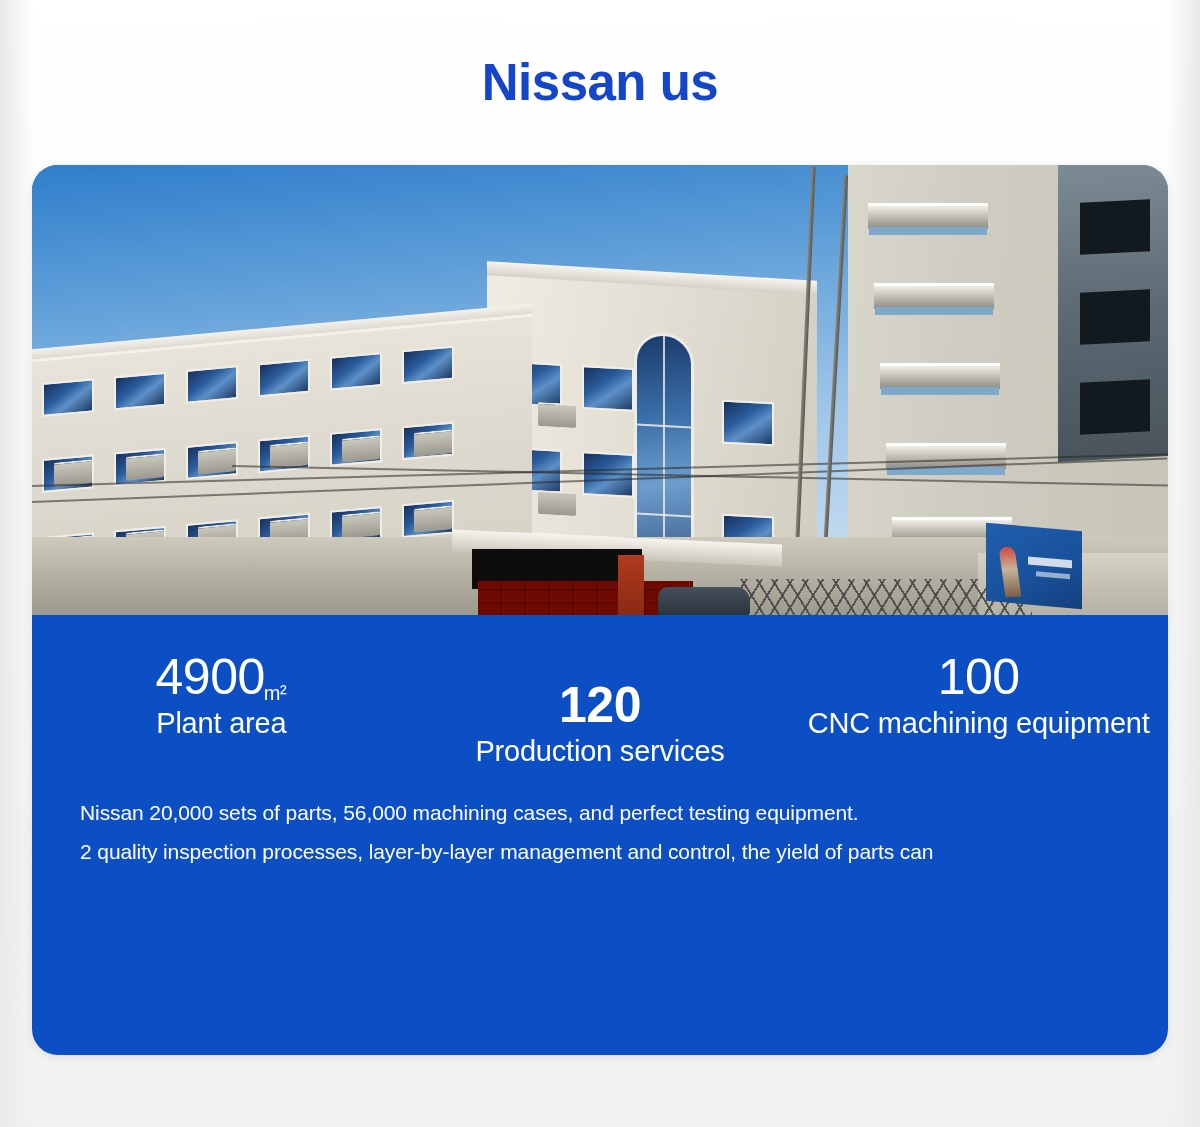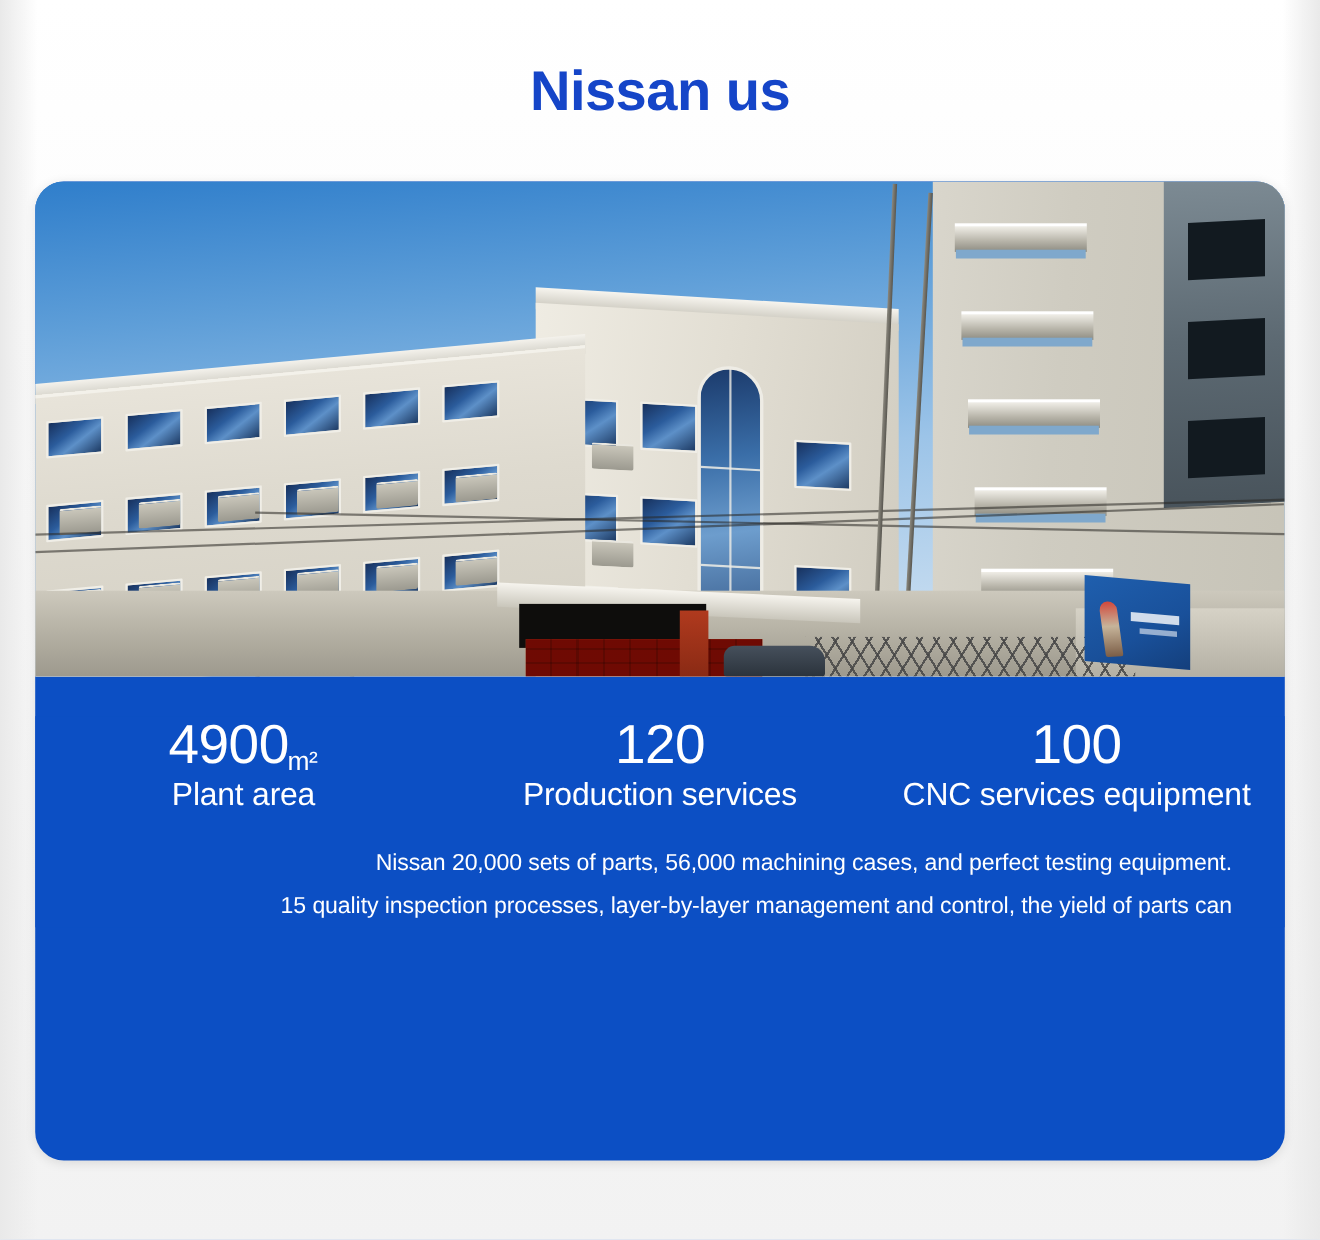--- a/index.html
+++ b/index.html
@@ -301,41 +301,41 @@
     text-align: center;
     color: #ffffff;
     padding: 0 12px;
   }
   .stat-value {
     font-size: 50px;
     line-height: 1.06;
     font-weight: normal;
     letter-spacing: -0.5px;
   }
-  .stat-value.bold { font-weight: normal; }
+  .stat-value.bold { font-weight: bold; margin-top: 28px; }
   .stat-unit {
-    font-size: 24px;
+    font-size: 20px;
     vertical-align: baseline;
     position: relative;
     top: 6px;
     left: -1px;
     margin-top: 19px;
   }
   .stat-label {
     font-size: 29px;
     line-height: 1.14;
     margin-top: 3px;
     letter-spacing: -0.2px;
   }
 
   .footnote {
     color: #ffffff;
     font-size: 21px;
     line-height: 1.84;
-    text-align: right;
+    text-align: left;
     padding: 26px 48px 0;
     letter-spacing: -0.1px;
   }
 </style>
 </head>
 <body>
 
 <div class="page-shade-left"></div>
 <div class="page-shade-right"></div>
 
@@ -469,24 +469,24 @@
         <div class="stat-value bold">
           <span>120</span><span class="stat-unit"></span>
         </div>
         <div class="stat-label">Production services</div>
       </div>
 
       <div class="stat">
         <div class="stat-value">
           <span>100</span><span class="stat-unit"></span>
         </div>
-        <div class="stat-label">CNC services equipment</div>
+        <div class="stat-label">CNC machining equipment</div>
       </div>
 
     </div>
 
     <div class="footnote">
       <div>Nissan 20,000 sets of parts, 56,000 machining cases, and perfect testing equipment.</div>
-      <div>15 quality inspection processes, layer-by-layer management and control, the yield of parts can</div>
+      <div>2 quality inspection processes, layer-by-layer management and control, the yield of parts can</div>
     </div>
 
   </div>
 </section>
 
 </body></html>

